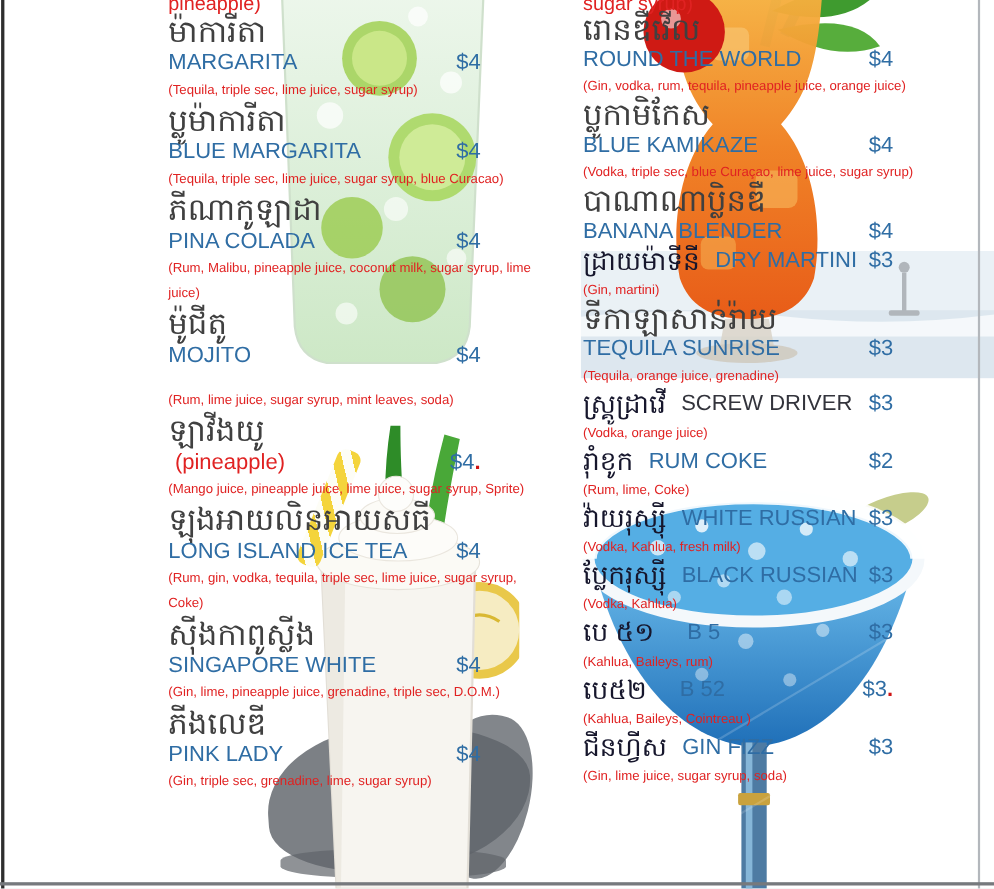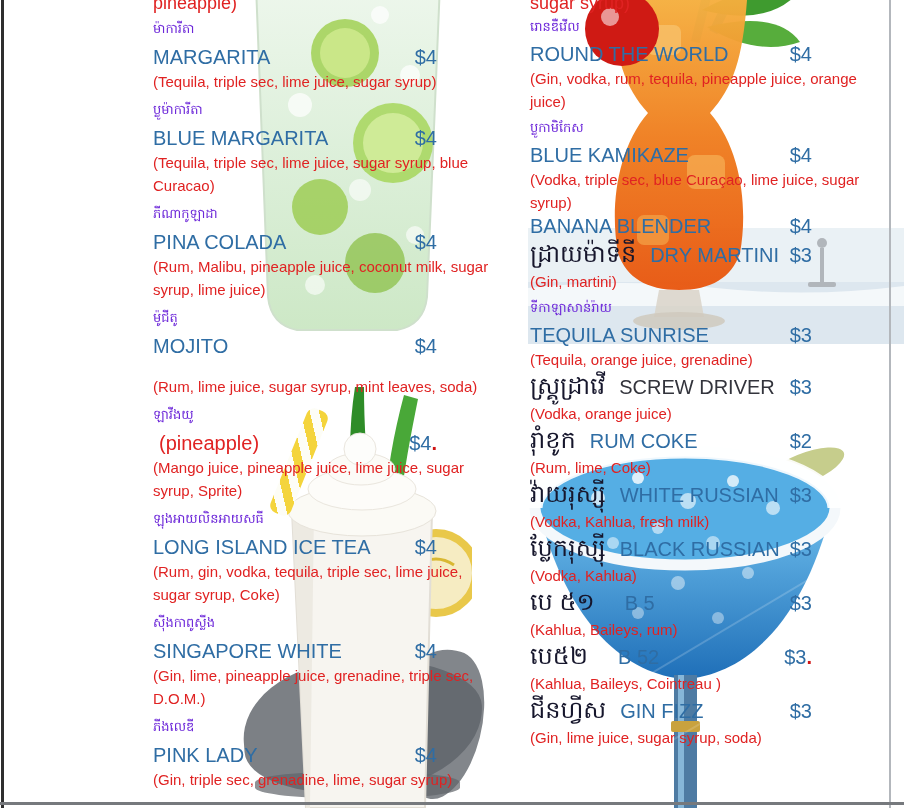--- a/index.html
+++ b/index.html
@@ -20,32 +20,32 @@
   .straw-yellow{position:absolute;left:288px;top:406px;width:22px;height:112px;border-radius:8px;
     background:repeating-linear-gradient(55deg,#f4d43c 0 9px,#fdfdf6 9px 18px);
     transform:rotate(22deg);z-index:1;}
 
   
   .cols{position:absolute;inset:0;display:flex;z-index:3;}
   .col{width:452px;box-sizing:border-box;overflow:visible;}
   .col-left{padding-left:153px;}
   .col-right{padding-left:78px;}
   .frag{color:#e02222;font-size:18px;line-height:18px;margin-top:-6px;white-space:nowrap;}
-  .khmer{color:#6d28d9;font-size:13px;white-space:nowrap;}
+  .khmer{color:#404040;font-size:28px;white-space:nowrap;}
   .head{display:flex;align-items:baseline;font-size:20px;color:#2f6da4;}
   .col-left .head{width:284px;}
   .col-right .head{width:282px;}
   .col-left .khmer{line-height:33px;}
   .col-left .head{line-height:25px;}
   .col-left .ing{line-height:23px;width:336px;}
   .col-right .khmer{line-height:30px;}
-  .col-right .head{line-height:25px;}
+  .col-right .head{line-height:25px;align-items:flex-end;}
   .col-right .head.inline{line-height:29px;}
   .col-right .ing{line-height:23px;width:334px;}
-  .ing{color:#e02222;font-size:15px;}
+  .ing{color:#e02222;font-size:12px;}
   .nm{white-space:nowrap;}
   .nm-dark{color:#33343c;}
   .sfx{color:#e02222;margin-left:6px;white-space:nowrap;}
   .pr{margin-left:auto;color:#2f6da4;white-space:nowrap;}
   .prd{color:#cf1414;font-weight:bold;}
   .kh-inline{color:#16162c;font-size:24px;margin-right:14px;white-space:nowrap;}
   .kh-gap{margin-right:30px;}
   .gap16{height:16px;}
 </style>
 </head>
@@ -267,20 +267,21 @@
       <div class="item">
         <div class="khmer">ប្លូកាមិកែស</div>
         <div class="head">
           <span class="nm">BLUE KAMIKAZE</span>
           <span class="pr"><span>$4</span><span class="prd"></span></span>
         </div>
         <div class="ing">(Vodka, triple sec, blue Curaçao, lime juice, sugar syrup)</div>
       </div>
 
       <div class="item">
+        <div class="khmer">បាណាណាប្លិនឌឺ</div>
         <div class="head">
           <span class="nm">BANANA BLENDER</span>
           <span class="pr"><span>$4</span><span class="prd"></span></span>
         </div>
       </div>
 
       <div class="item">
         <div class="head inline">
           <span class="kh-inline">ដ្រាយម៉ាទីនី</span>
           <span class="nm">DRY MARTINI</span>

